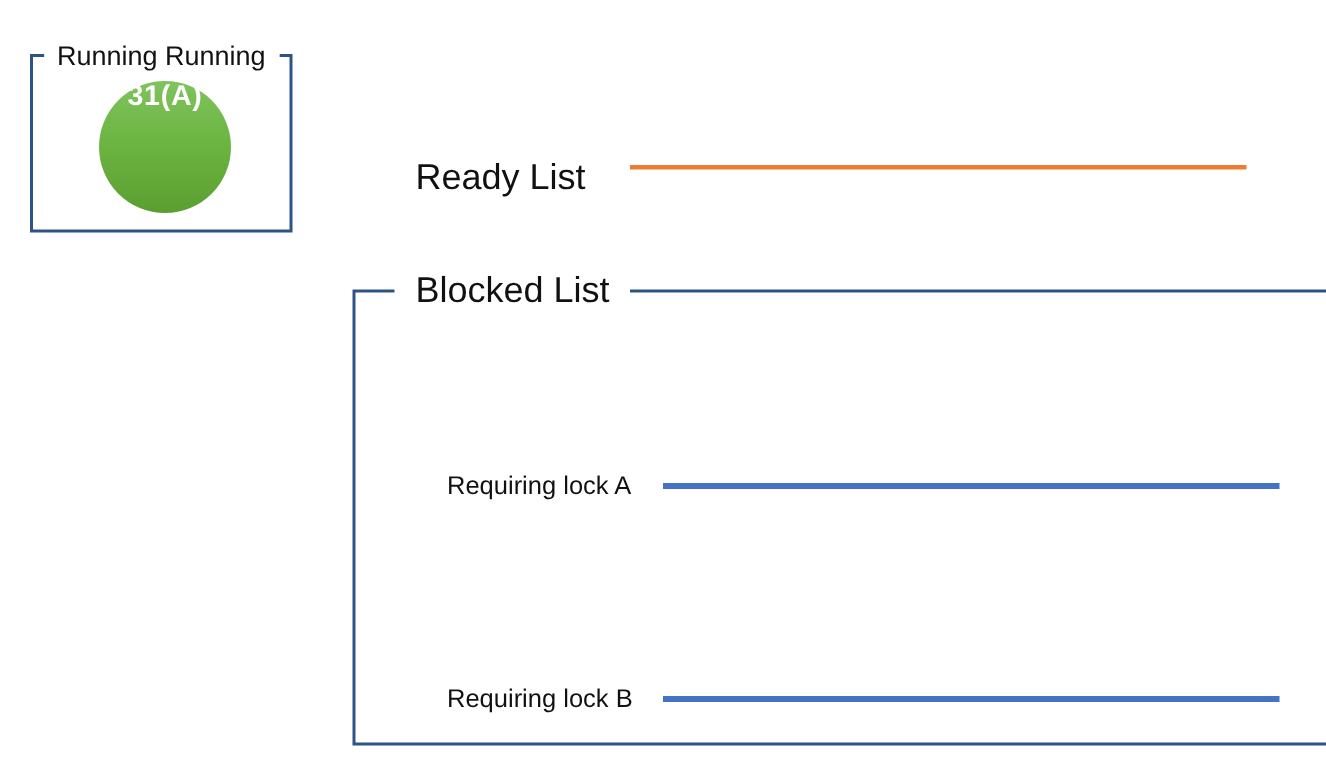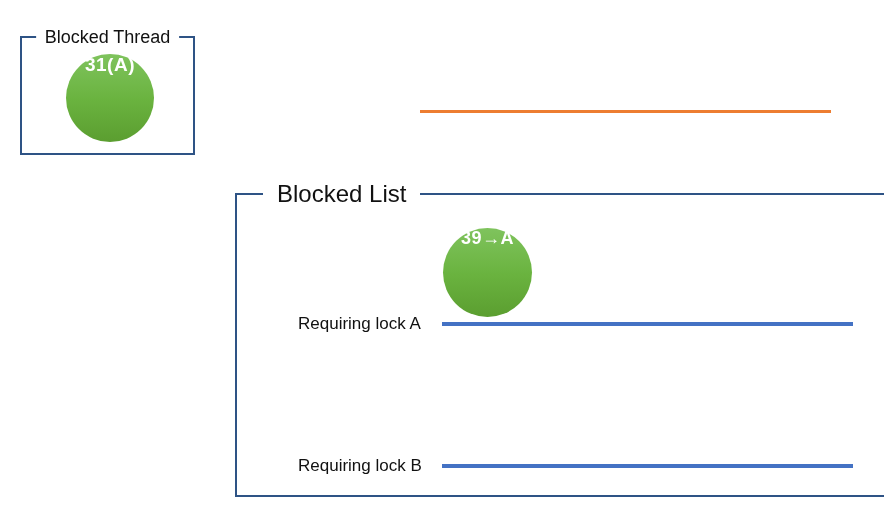--- a/index.html
+++ b/index.html
@@ -81,36 +81,34 @@
   }
   .queue-line.lock-a { left: 442px; top: 322px; }
   .queue-line.lock-b { left: 442px; top: 464px; }
 </style>
 </head>
 <body>
 
 <div class="canvas">
 
   <div class="frame-box running-box">
-    <span class="frame-label">Blocked Thread</span>
+    <span class="frame-label">Running Running</span>
   </div>
 
   <div class="thread-node node-running">
     <span>31(A)</span>
   </div>
 
+  <div class="ready-label">Ready List</div>
   <div class="ready-line"></div>
 
   <div class="frame-box blocked-box">
     <span class="frame-label">Blocked List</span>
   </div>
 
-  <div class="thread-node node-blocked">
-    <span>39→A</span>
-  </div>
 
   <div class="queue-label lock-a">Requiring lock A</div>
   <div class="queue-line lock-a"></div>
 
   <div class="queue-label lock-b">Requiring lock B</div>
   <div class="queue-line lock-b"></div>
 
 </div>
 
 </body></html>

